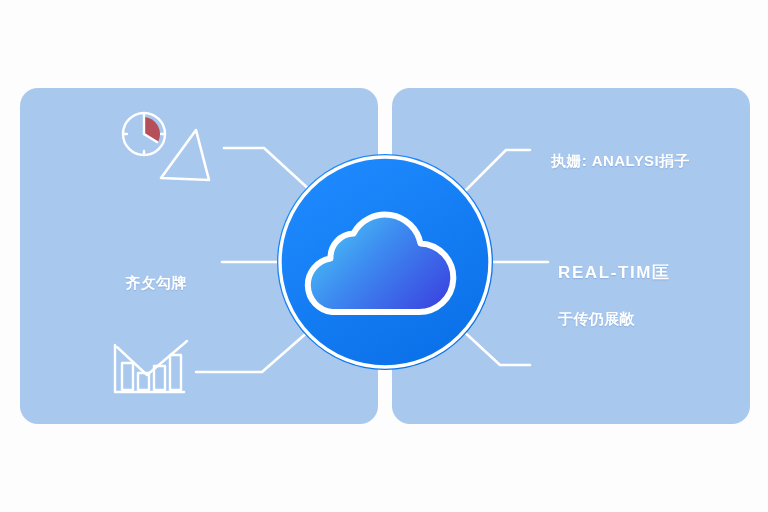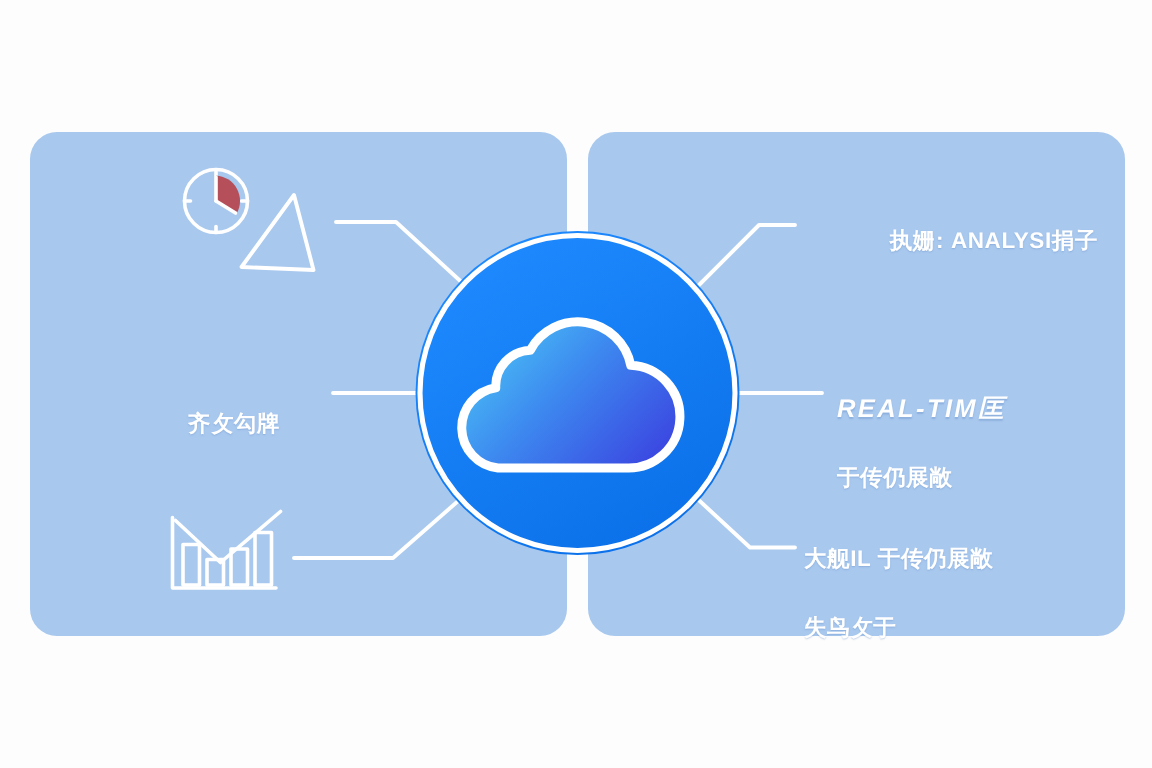--- a/index.html
+++ b/index.html
@@ -47,28 +47,27 @@
     font-weight: 700;
     letter-spacing: 0.4px;
     text-shadow: 0 1px 1px rgba(90,130,190,0.35);
     white-space: pre-line;
   }
   .label.left-label {
     text-align: center;
   }
 
   #label-left-middle  { left: 96px;  top: 248px; width: 120px; }
-  #label-right-top    { left: 532px; top: 126px; width: 200px; text-align: right; }
+  #label-right-top    { left: 551px; top: 126px; width: 200px; }
   #label-right-middle { left: 558px; top: 238px; width: 190px; }
   #label-right-bottom { left: 536px; top: 338px; width: 210px; }
 
   #label-right-middle .line1 {
     font-size: 17px;
     letter-spacing: 1.6px;
-    font-style: italic;
   }
 </style>
 </head>
 <body>
 
 <div id="infographic">
 
   <div class="panel" id="panel-left"></div>
   <div class="panel" id="panel-right"></div>
 
@@ -140,18 +139,14 @@
 
   <div class="label" id="label-right-top">
     <div>执姗: ANALYSI捐子</div>
   </div>
 
   <div class="label" id="label-right-middle">
     <div class="line1">REAL-TIM匡</div>
     <div>于传仍展敞</div>
   </div>
 
-  <div class="label" id="label-right-bottom">
-    <div>大舰IL 于传仍展敞</div>
-    <div>失鸟攵于</div>
-  </div>
 
 </div>
 
 </body></html>

